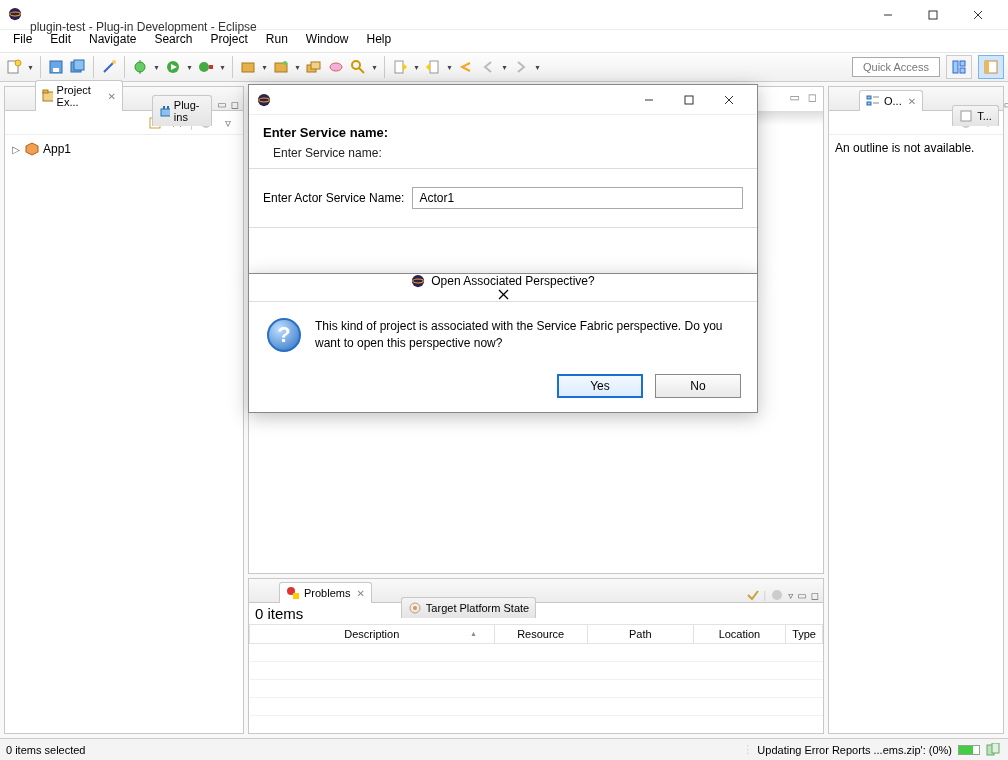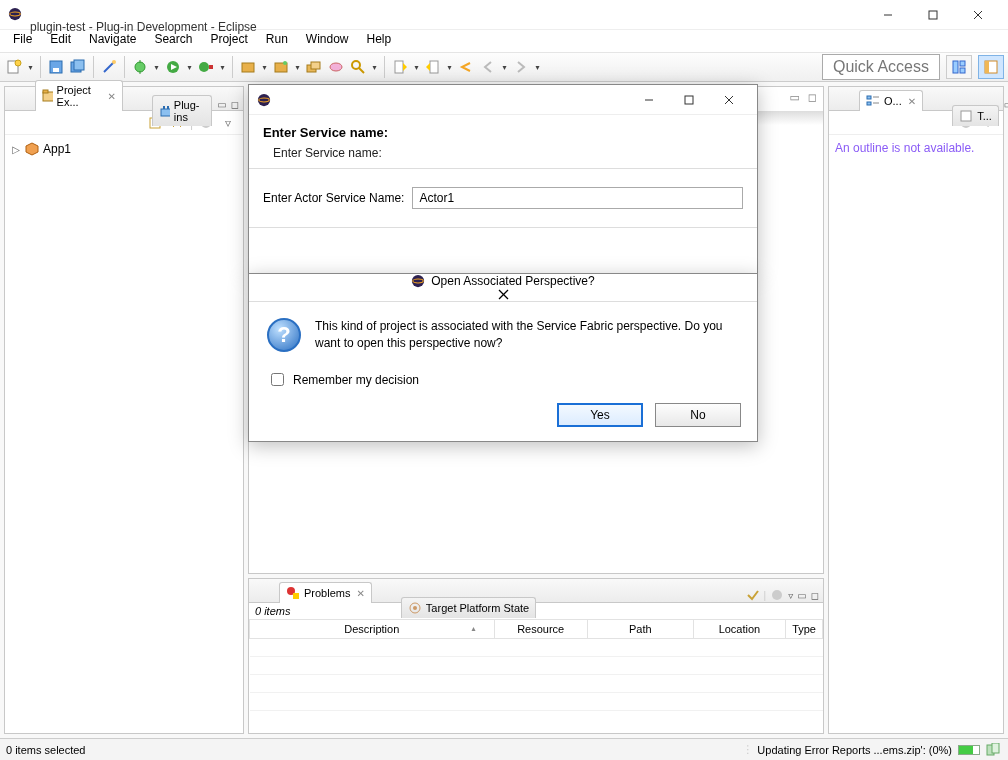--- a/index.html
+++ b/index.html
@@ -31,21 +31,21 @@
     height: 30px; display:flex; align-items:center;
     padding: 1px 4px;
     border-top: 1px solid #e5e5e5;
     border-bottom: 1px solid #ccc;
     background: linear-gradient(#fdfdfd,#f0f0f0);
     gap: 2px;
   }
   .ticon { width: 20px; height: 20px; display:flex; align-items:center; justify-content:center; border-radius:2px; }
   .tdrop { width: 9px; height:20px; display:flex; align-items:center; justify-content:center; color:#444; font-size:8px;}
   .tsep { width:1px; height:22px; background:#ccc; margin:0 3px; }
-  .quick-access { margin-left:auto; border:1px solid #aaa; padding:3px 10px; background:#fff; color:#777; font-size:16px; }
+  .quick-access { margin-left:auto; border:1px solid #aaa; padding:3px 10px; background:#fff; color:#777; font-size:11px; }
   .persp-btn { width:26px; height:24px; border:1px solid #ccc; margin-left:4px; display:flex; align-items:center; justify-content:center; background:#f6f6f6; }
   
   .workbench {
     position:relative; display:flex; height: calc(100% - 30px - 22px - 30px - 22px);
     background: #f8f8f8;
   }
   .panel { background:#fff; border:1px solid #c8c8c8; display:flex; flex-direction:column; }
   .left-stack { width: 240px; margin: 4px 2px 4px 4px; display:flex; flex-direction:column;}
   .right-stack { width: 176px; margin:4px 4px 4px 2px; }
   
@@ -60,31 +60,31 @@
   }
   .tab.inactive { background:linear-gradient(#f4f4f4,#e4e4e4); top:16px; }
   .tab .x { color:#888; margin-left:2px; font-size:10px;}
   .tabctrls { margin-left:auto; display:flex; gap:4px; padding:0 4px; color:#666; font-size:10px; align-items:center;}
   .viewtoolbar { height:24px; display:flex; align-items:center; justify-content:flex-end; gap:4px; padding:0 6px; border-bottom:1px solid #eee;}
   .viewtoolbar .vt { width:18px; height:18px; display:flex; align-items:center; justify-content:center; color:#777;}
   .tree { padding:6px;}
   .tree-row { display:flex; align-items:center; gap:4px; padding:1px 0;}
   .arrow { color:#666; font-size:10px; width:10px; text-align:center;}
   .box-icon { width:14px; height:14px; }
-  .outline-msg { padding:6px; color:#8b5cf6; font-size:12px; }
+  .outline-msg { padding:6px; color:#000000; font-size:12px; }
   
   .editor-area { background:#fff; height:100%; position:relative;}
   .ghost-tabs { position:absolute; right:6px; top:4px; display:flex; gap:8px; color:#888;}
   .ghost-tabs span { font-size:11px; }
   .editor-grad { position:absolute; top:24px; left:0; right:0; height:14px; background:linear-gradient(#ddd,#fff);}
   
   .middle-col { display:flex; flex-direction:column; flex:1; margin:4px 2px;}
   .editor-panel { flex:1; }
   .problems-panel { height:156px; margin-top:4px; }
-  .problems-count { padding:2px 6px; font-size:11px;font-style:italic; }
+  .problems-count { padding:2px 6px; font-size:15px; }
   .ptable { border-collapse:collapse; width:100%; font-size:11px;}
   .ptable th { text-align:center; font-weight:normal; background:#fff; border:1px solid #e2e2e2; padding:3px 6px; position:relative;}
   .ptable td { border-bottom:1px solid #f1f1f1; height:18px;}
   .sort-caret { position:absolute; right:18px; top:4px; font-size:8px; color:#888;}
   
   .statusbar { height:22px; border-top:1px solid #ccc; background:#f4f4f4; display:flex; align-items:center; padding:0 6px; font-size:11px;}
   .statusbar .spacer { flex:1; }
   .status-prog { width:22px; height:10px; border:1px solid #8a8; background:linear-gradient(90deg,#4c4 70%,#fff 70%); margin:0 6px;}
   
   .dialog {
@@ -540,21 +540,17 @@
         <svg width="11" height="11">
           <line x1="1" y1="1" x2="10" y2="10" stroke="#000" stroke-width="1.3"></line>
           <line x1="10" y1="1" x2="1" y2="10" stroke="#000" stroke-width="1.3"></line>
         </svg>
       </div>
   </div>
   <div class="persp-body">
     <div class="q-icon">?</div>
     <div class="persp-msg">This kind of project is associated with the Service Fabric perspective.  Do you want to open this perspective now?</div>
   </div>
-  <div class="remember">
-    <input type="checkbox" style="">
-    <label>Remember my decision</label>
-  </div>
   <div class="dlg-buttons">
     <button class="primary">Yes</button>
     <button>No</button>
   </div>
 </div>
 
 </body></html>

